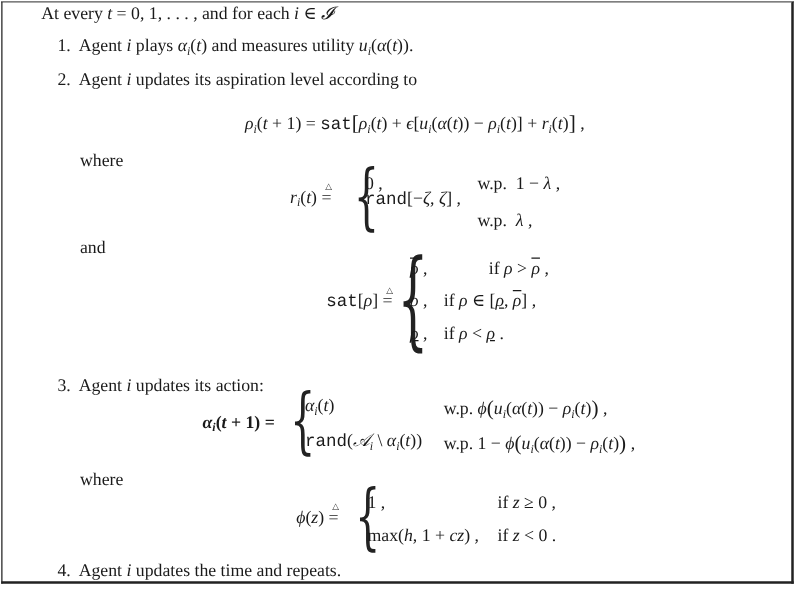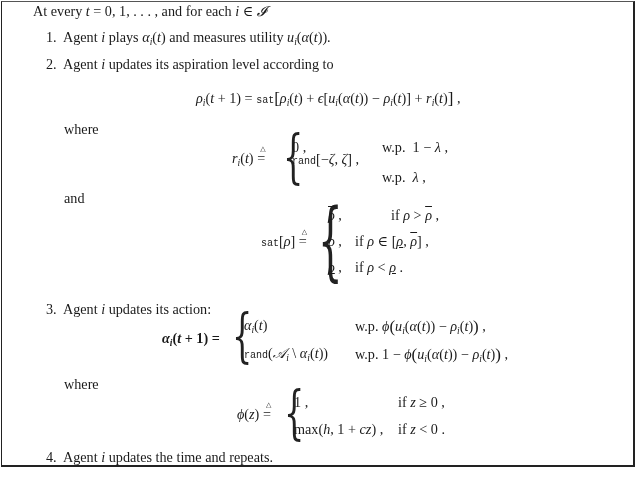--- a/index.html
+++ b/index.html
@@ -8,21 +8,21 @@
     font-family: "Liberation Serif", "DejaVu Serif", serif;
     color: #1a1a1a; font-size: 14.2px;
   }
   .box {
     position: absolute; left: 1px; top: 1px; width: 634px; height: 466px;
     border: 1.5px solid #222; border-top-color: #555; border-right-width: 2px; border-bottom-width: 2px;
     box-sizing: border-box;
   }
   .abs { position: absolute; white-space: nowrap; }
   i, .it { font-style: italic; }
-  .tt { font-family: "Liberation Mono", "DejaVu Sans Mono", monospace; font-size: 10px; }
+  .tt { font-family: "Liberation Mono", "DejaVu Sans Mono", monospace; font-size: 14px; }
   .cal { font-style: italic; font-family: "DejaVu Serif", serif; }
   sub { font-size: 9.5px; vertical-align: -3px; font-style: italic; }
   .brace {
     position: absolute; font-family: "DejaVu Serif", serif; font-weight: 100;
     color: #222; transform-origin: top left;
   }
   .ov { text-decoration: overline; }
   .un { text-decoration: underline; }
   .def { display: inline-block; position: relative; }
   .def .tri { position: absolute; left: 3px; top: -5px; font-size: 7px; }

